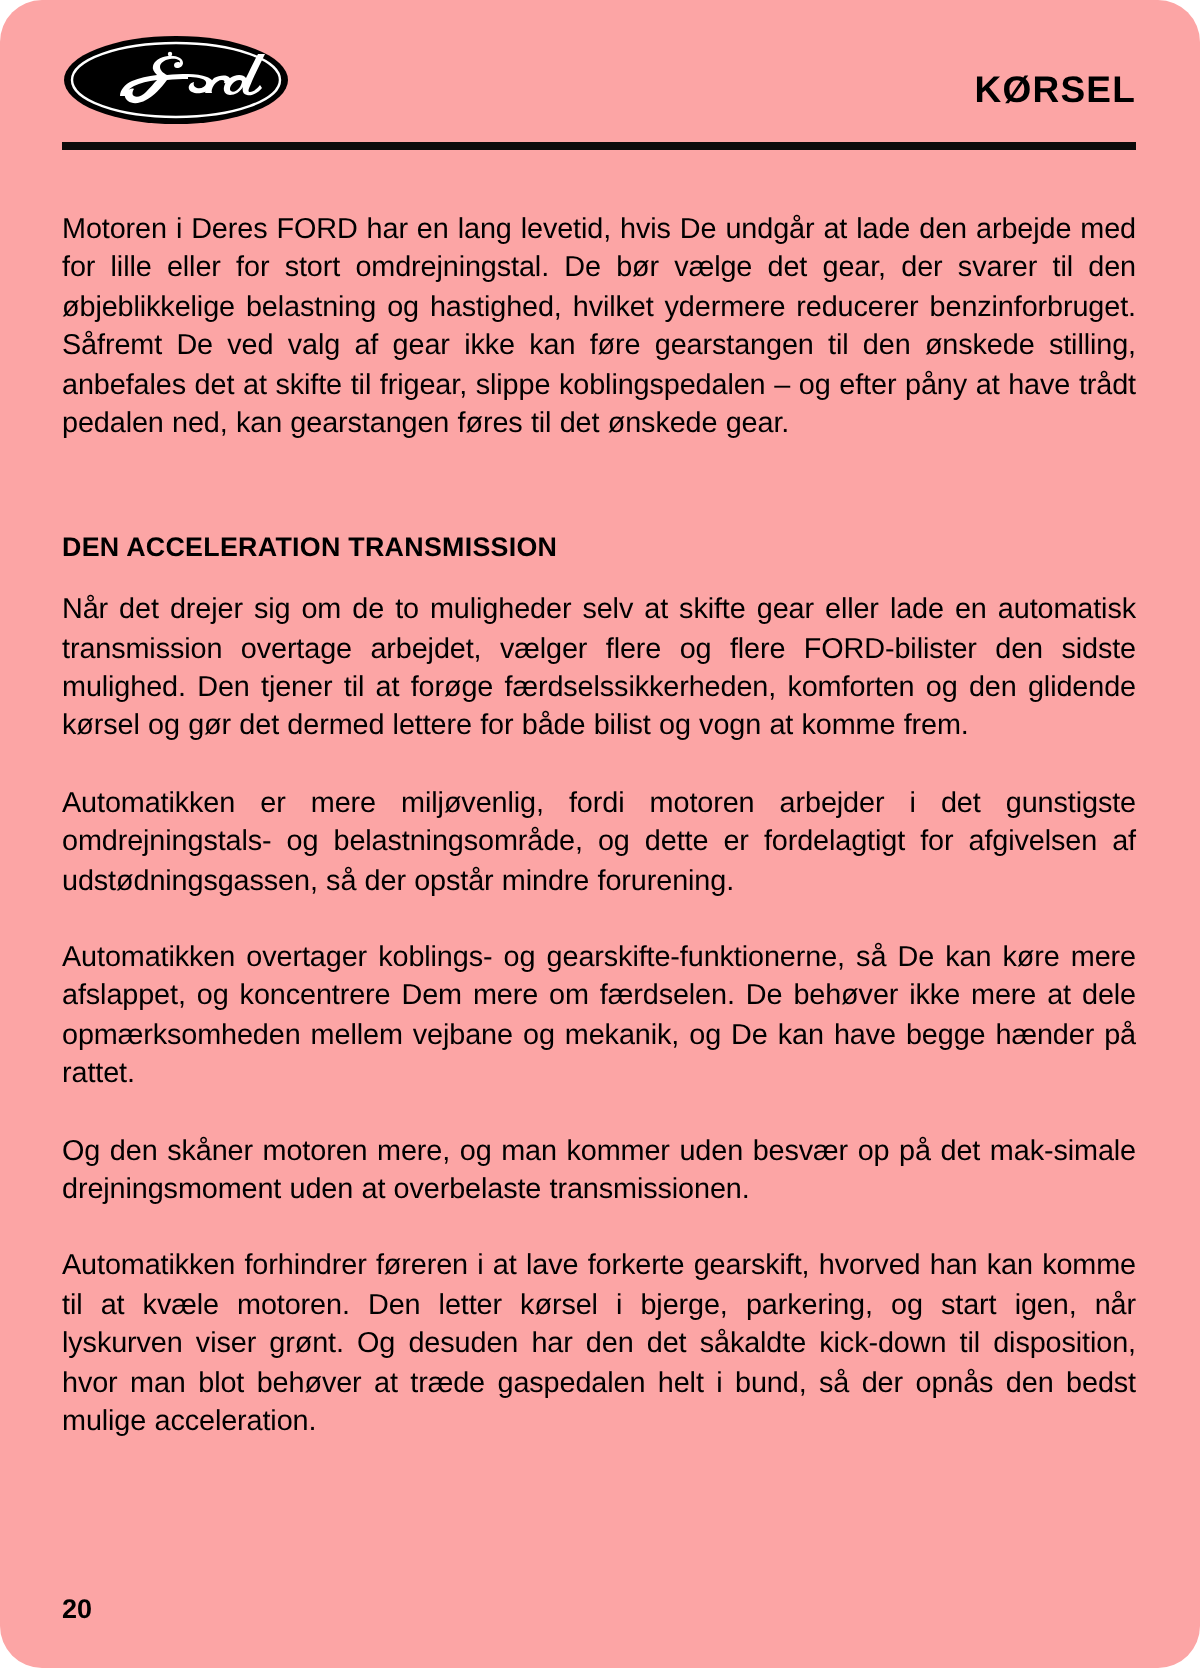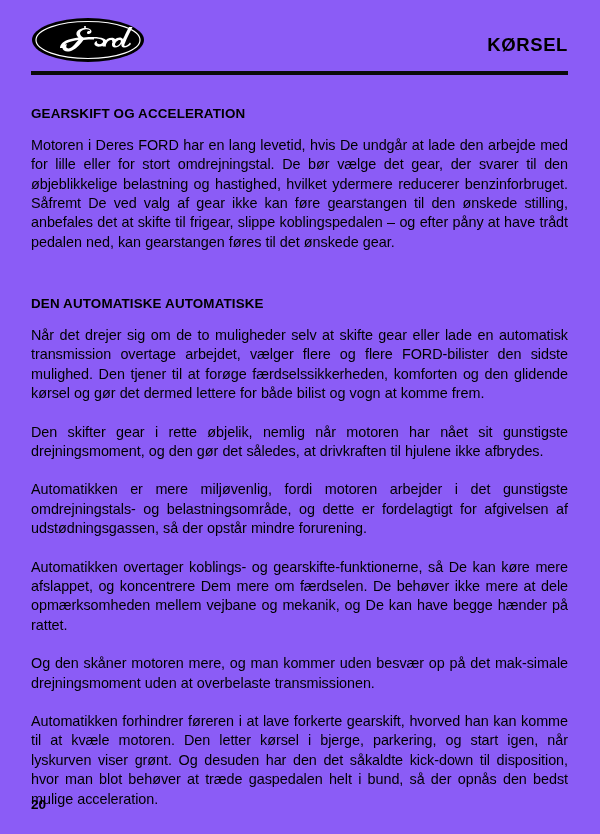--- a/index.html
+++ b/index.html
@@ -12,21 +12,22 @@
     height: 834px;
     position: relative;
     font-family: "Liberation Sans", sans-serif;
     color: #000000;
     overflow: hidden;
   }
 
   .page {
     position: absolute;
     inset: 0;
-    background: #8b5cf6;
+    background: #fca5a5;
+    border-radius: 21px;
   }
 
   
   .header {
     position: absolute;
     left: 31px;
     top: 10px;
     width: 537px;
     height: 56px;
   }
@@ -144,30 +145,28 @@
     </div>
 
     <div class="header-title">KØRSEL</div>
   </div>
 
   <div class="header-rule"></div>
 
   <div class="content">
 
     <div class="section">
-      <h2 class="section-heading">GEARSKIFT OG ACCELERATION</h2>
       <p class="para">Motoren i Deres FORD har en lang levetid, hvis De undgår at lade den arbejde med for lille eller for stort omdrejningstal. De bør vælge det gear, der svarer til den øbjeblikkelige belastning og hastighed, hvilket ydermere reducerer benzinforbruget. Såfremt De ved valg af gear ikke kan føre gearstangen til den ønskede stilling, anbefales det at skifte til frigear, slippe koblingspedalen – og efter påny at have trådt pedalen ned, kan gearstangen føres til det ønskede gear.</p>
     </div>
 
     <div class="gap-after-s1"></div>
 
     <div class="section">
-      <h2 class="section-heading">DEN AUTOMATISKE AUTOMATISKE</h2>
+      <h2 class="section-heading">DEN ACCELERATION TRANSMISSION</h2>
       <p class="para">Når det drejer sig om de to muligheder selv at skifte gear eller lade en automatisk transmission overtage arbejdet, vælger flere og flere FORD-bilister den sidste mulighed. Den tjener til at forøge færdselssikkerheden, komforten og den glidende kørsel og gør det dermed lettere for både bilist og vogn at komme frem.</p>
-      <p class="para">Den skifter gear i rette øbjelik, nemlig når motoren har nået sit gunstigste drejningsmoment, og den gør det således, at drivkraften til hjulene ikke afbrydes.</p>
       <p class="para">Automatikken er mere miljøvenlig, fordi motoren arbejder i det gunstigste omdrejningstals- og belastningsområde, og dette er fordelagtigt for afgivelsen af udstødningsgassen, så der opstår mindre forurening.</p>
       <p class="para">Automatikken overtager koblings- og gearskifte-funktionerne, så De kan køre mere afslappet, og koncentrere Dem mere om færdselen. De behøver ikke mere at dele opmærksomheden mellem vejbane og mekanik, og De kan have begge hænder på rattet.</p>
       <p class="para">Og den skåner motoren mere, og man kommer uden besvær op på det mak-simale drejningsmoment uden at overbelaste transmissionen.</p>
       <p class="para">Automatikken forhindrer føreren i at lave forkerte gearskift, hvorved han kan komme til at kvæle motoren. Den letter kørsel i bjerge, parkering, og start igen, når lyskurven viser grønt. Og desuden har den det såkaldte kick-down til disposition, hvor man blot behøver at træde gaspedalen helt i bund, så der opnås den bedst mulige acceleration.</p>
     </div>
 
   </div>
 
   <div class="page-number">20</div>
 

